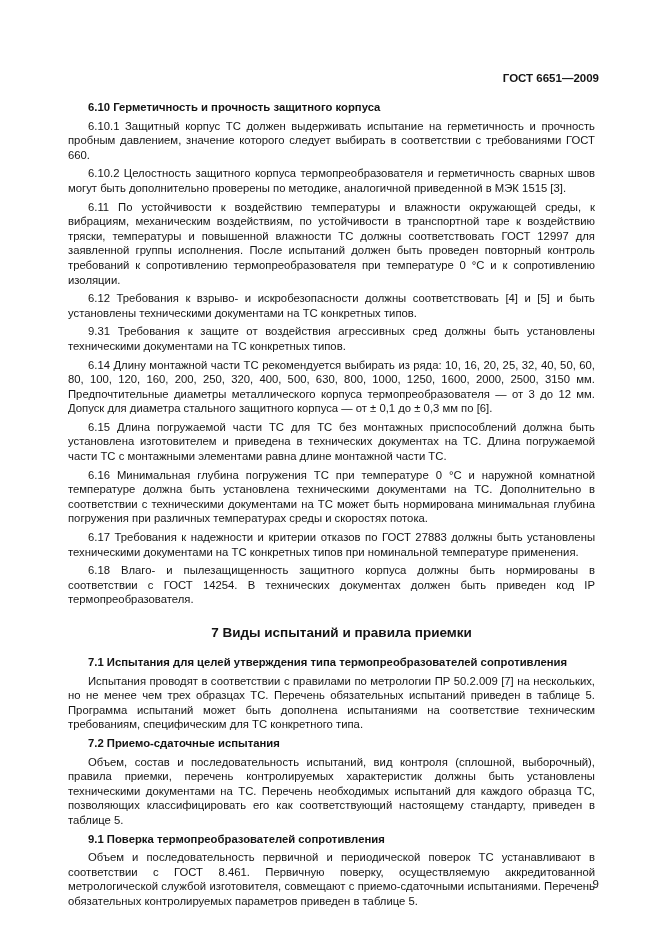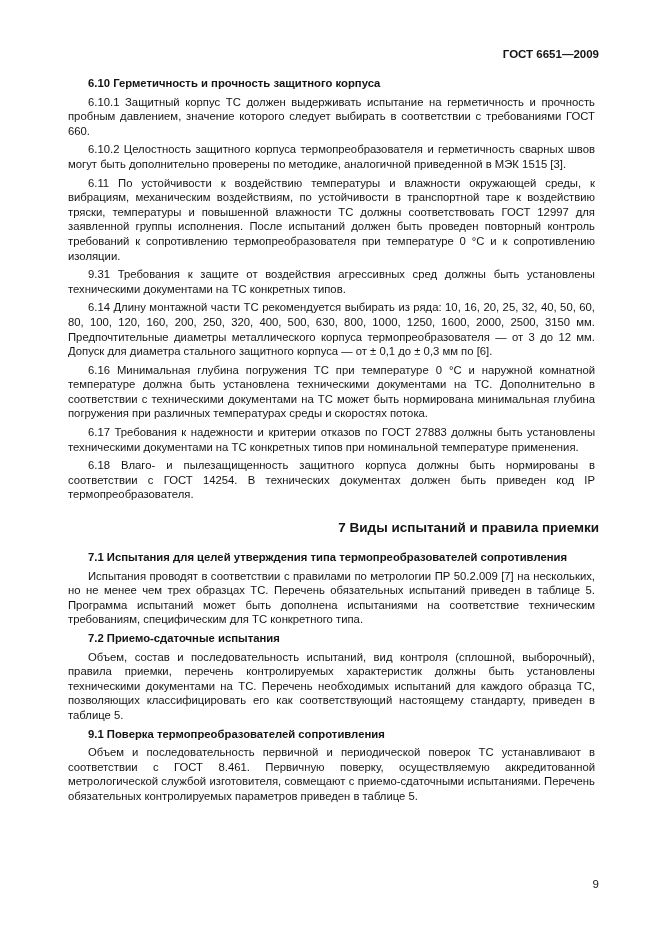--- a/index.html
+++ b/index.html
@@ -12,21 +12,21 @@
     background: #f2f2f2;
     font-family: "Liberation Sans", sans-serif;
     color: #141414;
   }
   .page {
     position: relative;
     width: 661px;
     height: 936px;
     background: #ffffff;
     box-sizing: border-box;
-    padding: 48px 62px 0 64px;
+    padding: 72px 62px 0 64px;
     overflow: hidden;
   }
   .doc-header {
     text-align: right;
     font-weight: bold;
     font-size: 11.5px;
     margin-bottom: 16px;
   }
   .content {
     text-align: justify;
@@ -38,43 +38,45 @@
     text-indent: 20px;
   }
   .content p.h-bold {
     font-weight: bold;
   }
   .content p.section {
     font-weight: bold;
     font-size: 13.5px;
     line-height: 16px;
     margin: 18px 0 14px 0;
-    text-align: right;
+    text-align: center;
     text-indent: 20px;
   }
   .page-number {
     position: absolute;
     right: 62px;
     bottom: 46px;
     font-size: 11.5px;
   }
 </style>
 </head>
 <body>
 
 <div class="page">
   <div class="doc-header">ГОСТ 6651—2009</div>
 
   <div class="content">
       <p class="h-bold">6.10 Герметичность и прочность защитного корпуса</p>
       <p class="body">6.10.1 Защитный корпус ТС должен выдерживать испытание на герметичность и прочность пробным давлением, значение которого следует выбирать в соответствии с требованиями ГОСТ 660.</p>
       <p class="body">6.10.2 Целостность защитного корпуса термопреобразователя и герметичность сварных швов могут быть дополнительно проверены по методике, аналогичной приведенной в МЭК 1515 [3].</p>
       <p class="body">6.11 По устойчивости к воздействию температуры и влажности окружающей среды, к вибрациям, механическим воздействиям, по устойчивости в транспортной таре к воздействию тряски, температуры и повышенной влажности ТС должны соответствовать ГОСТ 12997 для заявленной группы исполнения. После испытаний должен быть проведен повторный контроль требований к сопротивлению термопреобразователя при температуре 0 °С и к сопротивлению изоляции.</p>
+      <p class="body">6.12 Требования к взрыво- и искробезопасности должны соответствовать [4] и [5] и быть установлены техническими документами на ТС конкретных типов.</p>
       <p class="body">9.31 Требования к защите от воздействия агрессивных сред должны быть установлены техническими документами на ТС конкретных типов.</p>
       <p class="body">6.14 Длину монтажной части ТС рекомендуется выбирать из ряда: 10, 16, 20, 25, 32, 40, 50, 60, 80, 100, 120, 160, 200, 250, 320, 400, 500, 630, 800, 1000, 1250, 1600, 2000, 2500, 3150 мм. Предпочтительные диаметры металлического корпуса термопреобразователя — от 3 до 12 мм. Допуск для диаметра стального защитного корпуса — от ± 0,1 до ± 0,3 мм по [6].</p>
+      <p class="body">6.15 Длина погружаемой части ТС для ТС без монтажных приспособлений должна быть установлена изготовителем и приведена в технических документах на ТС. Длина погружаемой части ТС с монтажными элементами равна длине монтажной части ТС.</p>
       <p class="body">6.16 Минимальная глубина погружения ТС при температуре 0 °С и наружной комнатной температуре должна быть установлена техническими документами на ТС. Дополнительно в соответствии с техническими документами на ТС может быть нормирована минимальная глубина погружения при различных температурах среды и скоростях потока.</p>
       <p class="body">6.17 Требования к надежности и критерии отказов по ГОСТ 27883 должны быть установлены техническими документами на ТС конкретных типов при номинальной температуре применения.</p>
       <p class="body">6.18 Влаго- и пылезащищенность защитного корпуса должны быть нормированы в соответствии с ГОСТ 14254. В технических документах должен быть приведен код IP термопреобразователя.</p>
       <p class="section">7 Виды испытаний и правила приемки</p>
       <p class="h-bold">7.1 Испытания для целей утверждения типа термопреобразователей сопротивления</p>
       <p class="body">Испытания проводят в соответствии с правилами по метрологии ПР 50.2.009 [7] на нескольких, но не менее чем трех образцах ТС. Перечень обязательных испытаний приведен в таблице 5. Программа испытаний может быть дополнена испытаниями на соответствие техническим требованиям, специфическим для ТС конкретного типа.</p>
       <p class="h-bold">7.2 Приемо-сдаточные испытания</p>
       <p class="body">Объем, состав и последовательность испытаний, вид контроля (сплошной, выборочный), правила приемки, перечень контролируемых характеристик должны быть установлены техническими документами на ТС. Перечень необходимых испытаний для каждого образца ТС, позволяющих классифицировать его как соответствующий настоящему стандарту, приведен в таблице 5.</p>
       <p class="h-bold">9.1 Поверка термопреобразователей сопротивления</p>
       <p class="body">Объем и последовательность первичной и периодической поверок ТС устанавливают в соответствии с ГОСТ 8.461. Первичную поверку, осуществляемую аккредитованной метрологической службой изготовителя, совмещают с приемо-сдаточными испытаниями. Перечень обязательных контролируемых параметров приведен в таблице 5.</p>

